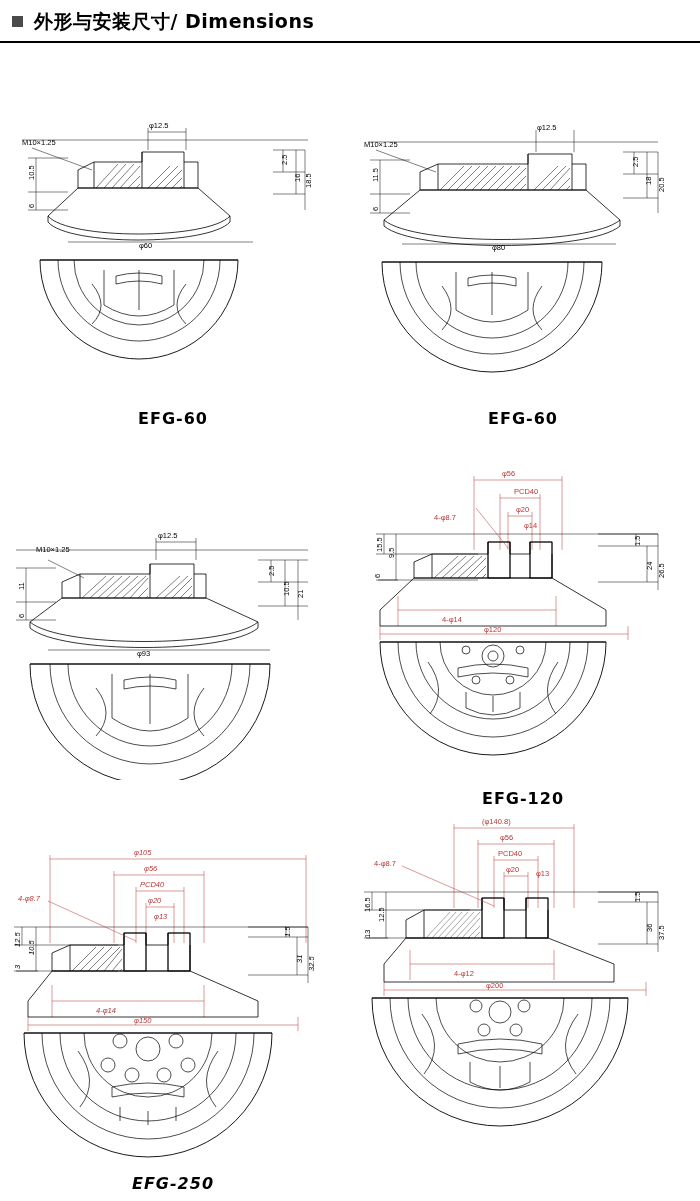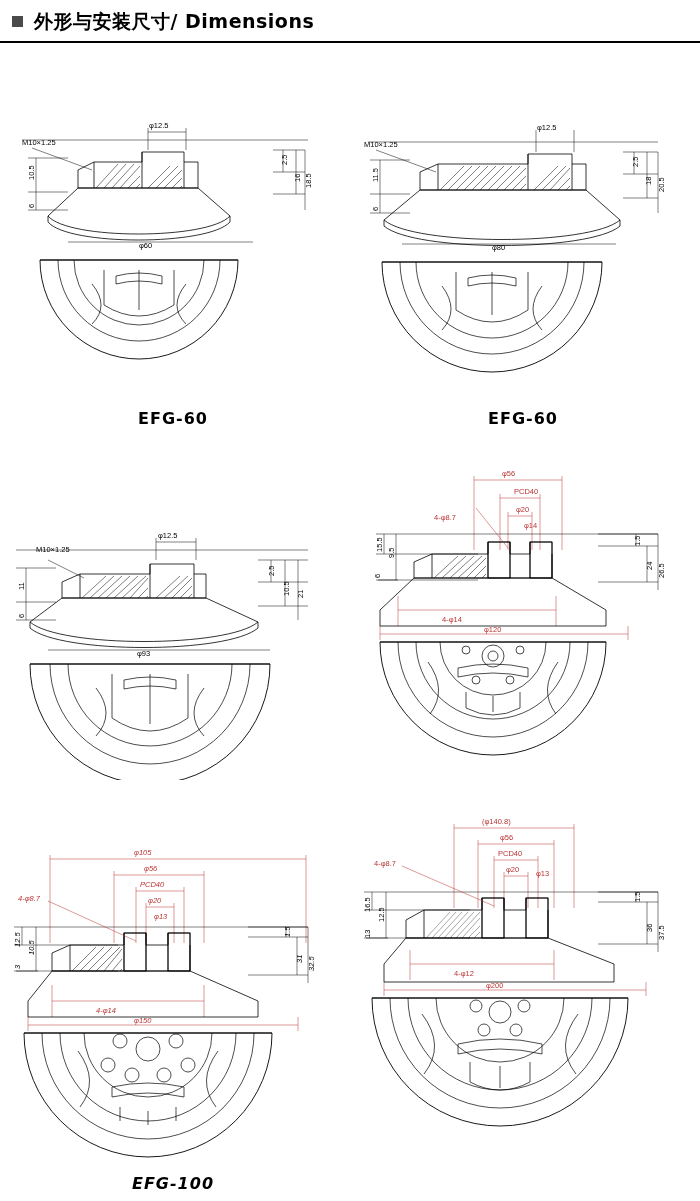--- a/index.html
+++ b/index.html
@@ -330,20 +330,21 @@
         <text x="126" y="182" fill="#b33">φ120</text>
         <text x="24" y="102" transform="rotate(-90 24 102)">15.5</text>
         <text x="36" y="108" transform="rotate(-90 36 108)">9.5</text>
         <text x="22" y="128" transform="rotate(-90 22 128)">6</text>
         <text x="282" y="96" transform="rotate(-90 282 96)">1.5</text>
         <text x="294" y="120" transform="rotate(-90 294 120)">24</text>
         <text x="306" y="128" transform="rotate(-90 306 128)">26.5</text>
       </g>
     </svg>
   </div>
+  <div class="fig-caption">EFG-120</div>
 </div>
 
 <div class="figure" style="left:8px; top:835px;font-style:italic;">
   <div class="draw">
     <svg width="330" height="330" viewBox="0 0 330 330">
       <g fill="none" stroke="#000" stroke-width="0.8">
         <g stroke="#b33" stroke-width="0.5">
           <line x1="42" y1="20" x2="42" y2="108"></line>
           <line x1="298" y1="20" x2="298" y2="108"></line>
           <line x1="42" y1="24" x2="298" y2="24"></line>
@@ -416,21 +417,21 @@
         <text x="126" y="188" fill="#b33">φ150</text>
         <text x="12" y="112" transform="rotate(-90 12 112)">12.5</text>
         <text x="26" y="120" transform="rotate(-90 26 120)">10.5</text>
         <text x="12" y="134" transform="rotate(-90 12 134)">3</text>
         <text x="282" y="102" transform="rotate(-90 282 102)">1.5</text>
         <text x="294" y="128" transform="rotate(-90 294 128)">31</text>
         <text x="306" y="136" transform="rotate(-90 306 136)">32.5</text>
       </g>
     </svg>
   </div>
-  <div class="fig-caption">EFG-100</div>
+  <div class="fig-caption">EFG-250</div>
 </div>
 
 <div class="figure" style="left:358px; top:800px;">
   <div class="draw">
     <svg width="330" height="330" viewBox="0 0 330 330">
       <g fill="none" stroke="#000" stroke-width="0.8">
         <g stroke="#b33" stroke-width="0.5">
           <line x1="96" y1="24" x2="96" y2="108"></line>
           <line x1="216" y1="24" x2="216" y2="108"></line>
           <line x1="96" y1="28" x2="216" y2="28"></line>

